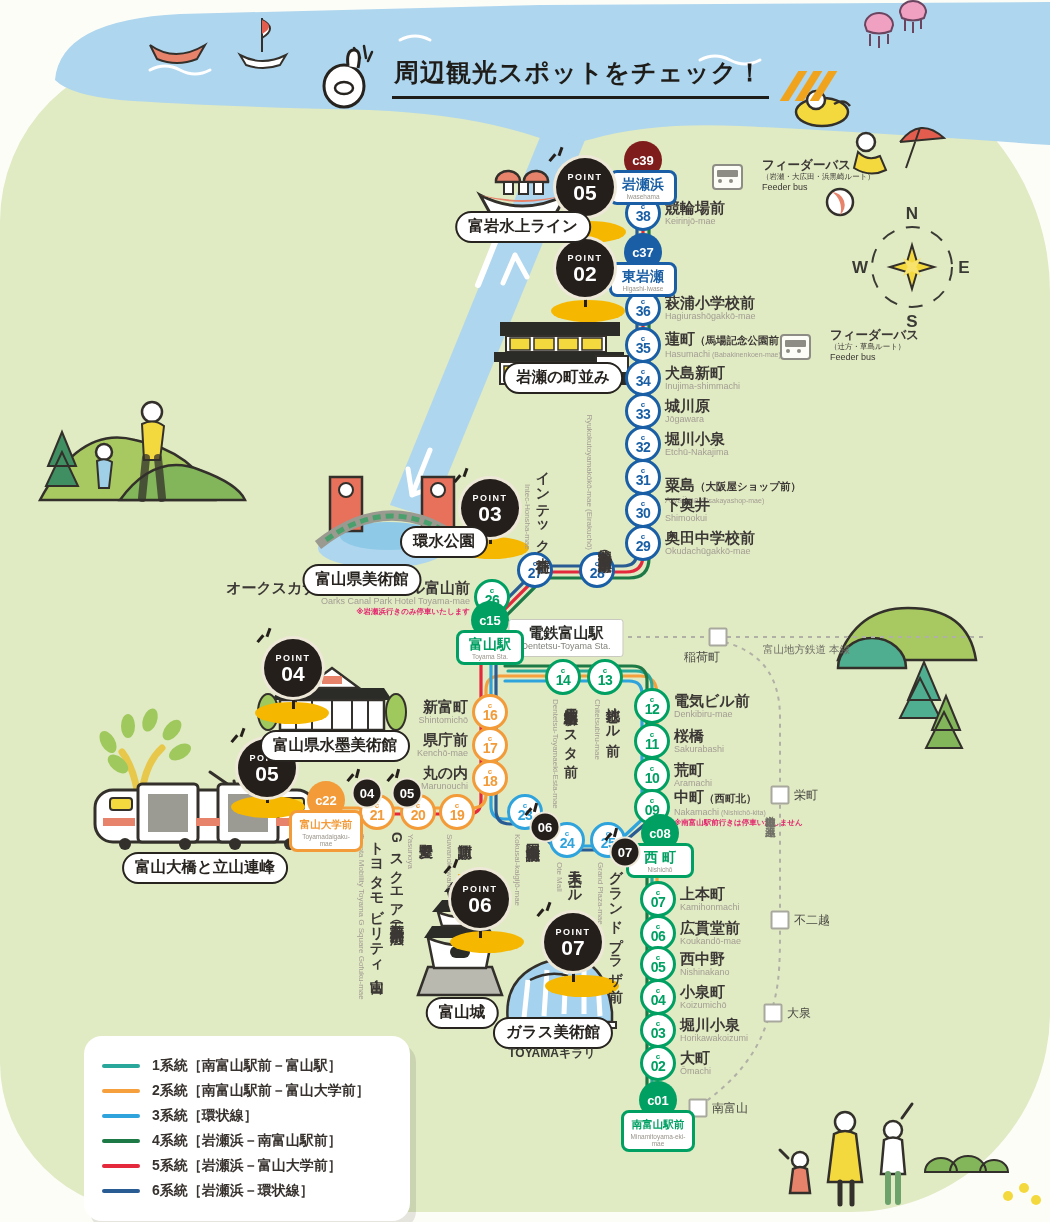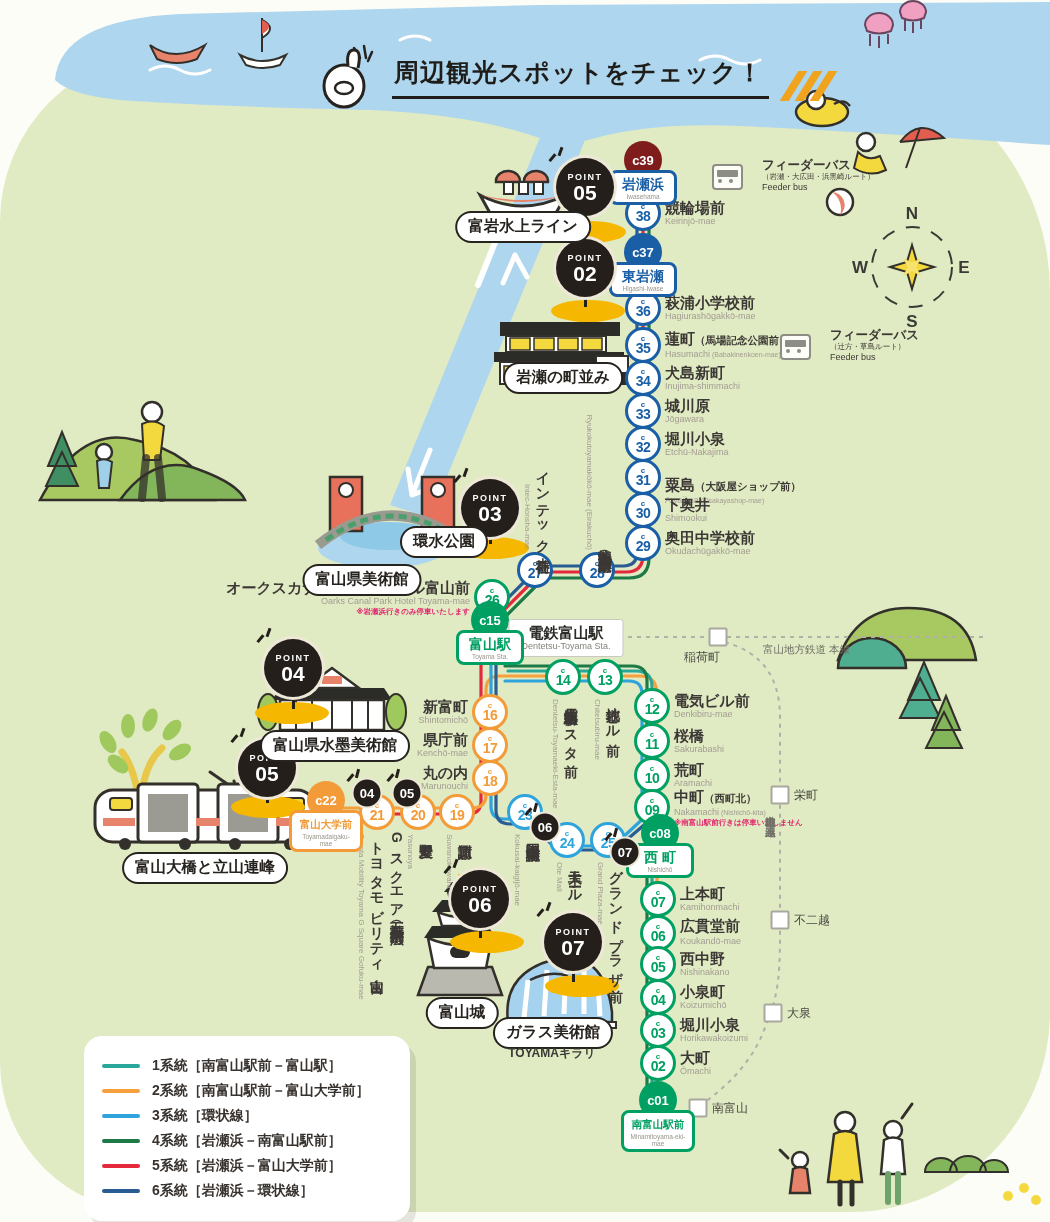--- a/index.html
+++ b/index.html
@@ -604,21 +604,21 @@
       </div>
       <div class="lbl right" style="left: 680px; top: 899px;">
         <span class="nm" style="display: block;">上本町</span>
         <span class="ro" style="display: block;">Kamihonmachi</span>
       </div>
       <div class="st-minor" style="left: 658px; top: 933px; border-color: rgb(0, 160, 99);">
         <span class="c" style="color: rgb(0, 160, 99);">c</span>
         <span class="n" style="color: rgb(0, 160, 99);">06</span>
       </div>
       <div class="lbl right" style="left: 680px; top: 933px;">
-        <span class="nm" style="display: block; font-family: Liberation Mono, monospace;">広貫堂前</span>
+        <span class="nm" style="display: block;">広貫堂前</span>
         <span class="ro" style="display: block;">Koukandō-mae</span>
       </div>
       <div class="st-minor" style="left: 658px; top: 964px; border-color: rgb(0, 160, 99);">
         <span class="c" style="color: rgb(0, 160, 99);">c</span>
         <span class="n" style="color: rgb(0, 160, 99);">05</span>
       </div>
       <div class="lbl right" style="left: 680px; top: 964px;">
         <span class="nm" style="display: block;">西中野</span>
         <span class="ro" style="display: block;">Nishinakano</span>
       </div>

